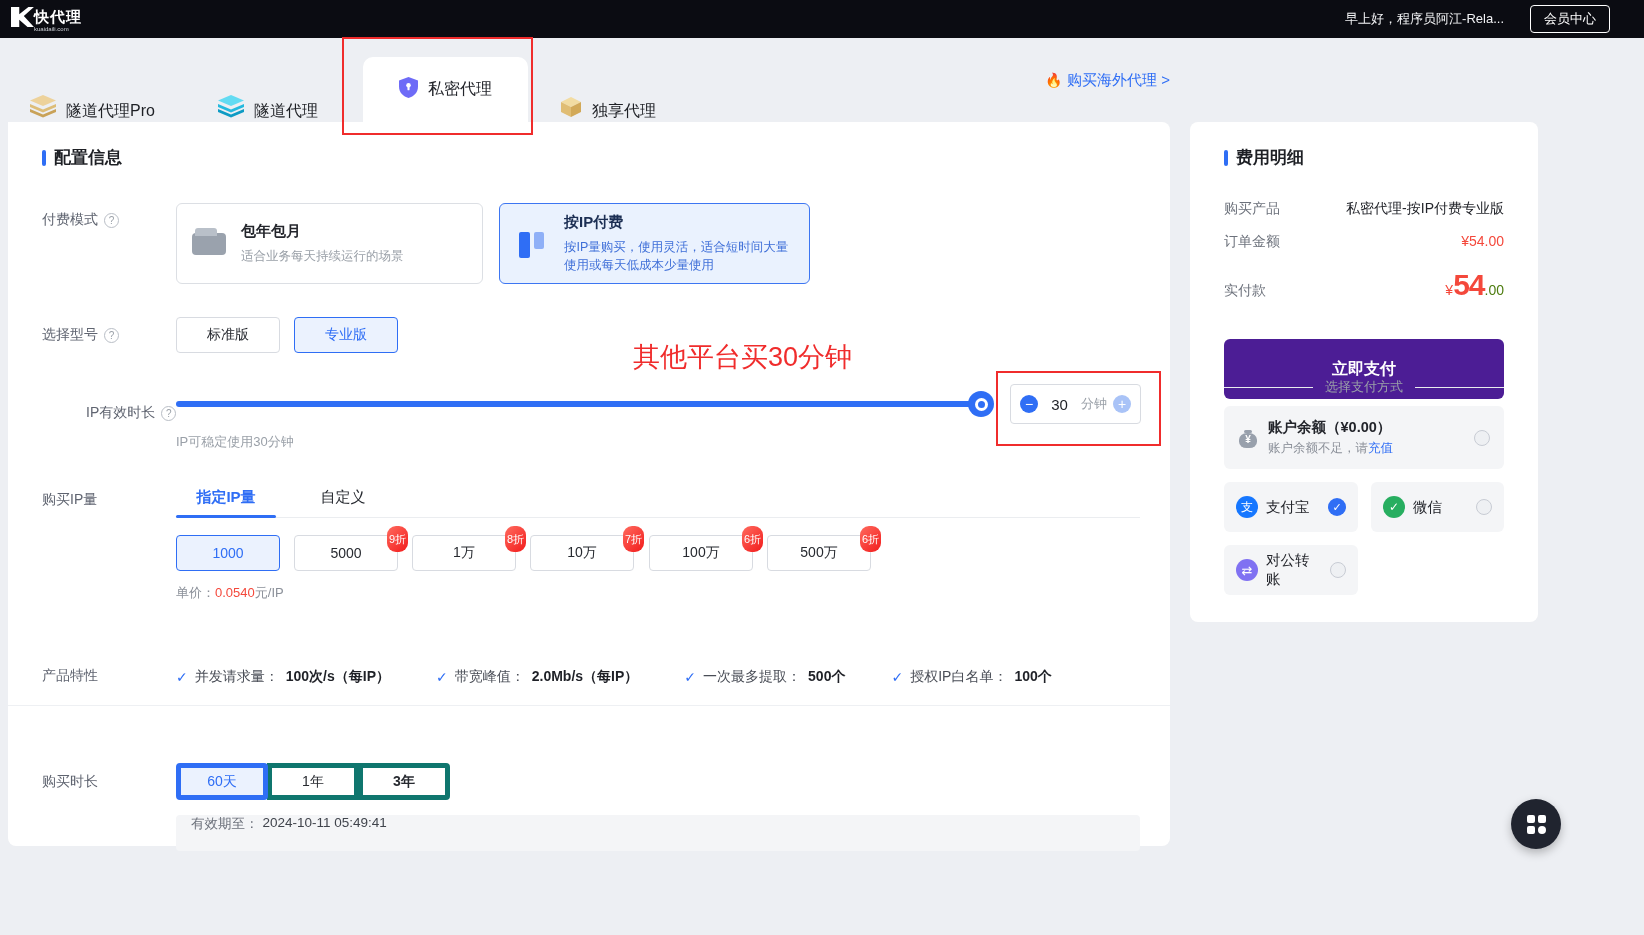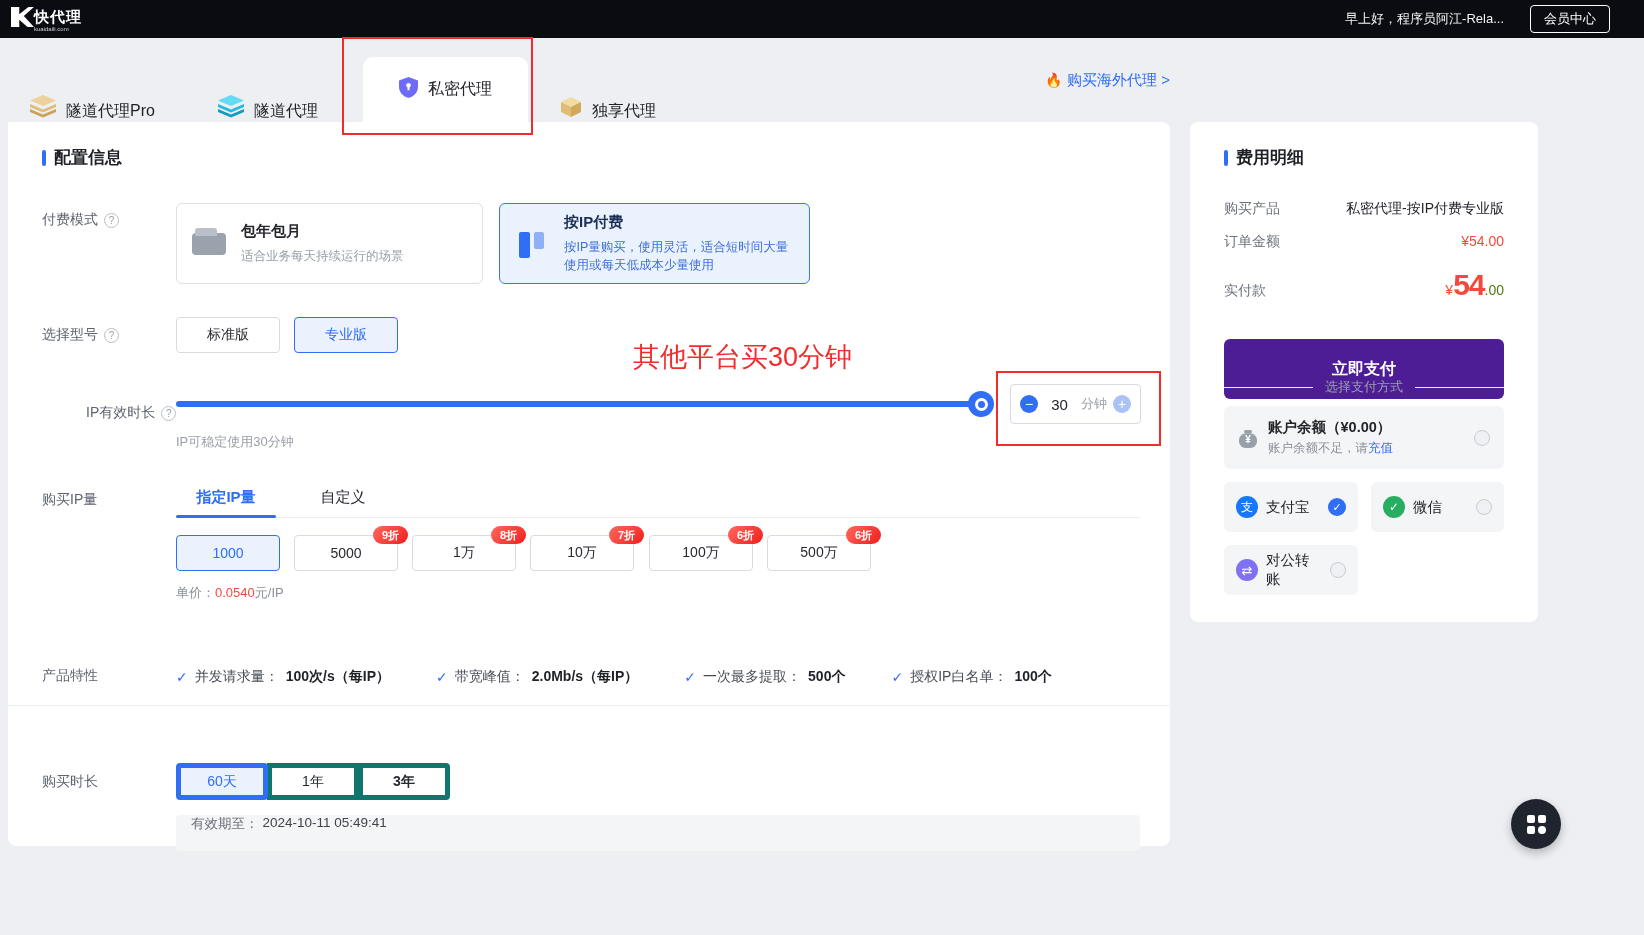--- a/index.html
+++ b/index.html
@@ -71,21 +71,21 @@
   .hint { position:absolute; left:168px; top:311px; font-size:13px; color:#9aa0a8; }
 
   
   .amount-tabs { position:absolute; left:168px; top:358px; width:964px; height:38px; border-bottom:1px solid #ebedf0; display:flex; }
   .atab { width:100px; text-align:center; font-size:15px; color:#272a30; cursor:pointer; position:relative; padding-top:8px; }
   .atab.active { color:#2f6ef5; font-weight:600; }
   .atab.active:after { content:""; position:absolute; left:0; right:0; bottom:-1px; height:3px; background:#2f6ef5; border-radius:2px; }
   .atab + .atab { margin-left:32px; width:70px; }
   .amount-opts { position:absolute; left:0; top:413px; }
   .amt-box { top:0; }
-  .badge { position:absolute; top:-10px; right:-11px; height:18px; padding:0 9px; border-radius:9px; background:linear-gradient(135deg,#ff6a5e,#f21c1c); color:#fff; font-size:11px; font-weight:700; display:flex; align-items:center; }
+  .badge { position:absolute; top:-10px; right:-11px; height:26px; padding:0 2px; border-radius:9px; background:linear-gradient(135deg,#ff6a5e,#f21c1c); color:#fff; font-size:11px; font-weight:400; display:flex; align-items:center; }
   .unit-price { position:absolute; left:168px; top:462px; font-size:13px; color:#8b9099; }
   .unit-price .red { color:#f4483b; }
 
   
   .features { position:absolute; left:168px; top:545px; display:flex; gap:46px; align-items:center; height:20px; }
   .feat { display:flex; align-items:center; gap:7px; font-size:14px; }
   .feat .ck { color:#2f6ef5; font-size:14px; font-weight:700; }
   .feat .nm { color:#4a4e57; }
   .feat .vl { color:#1f2127; font-weight:700; }
 

